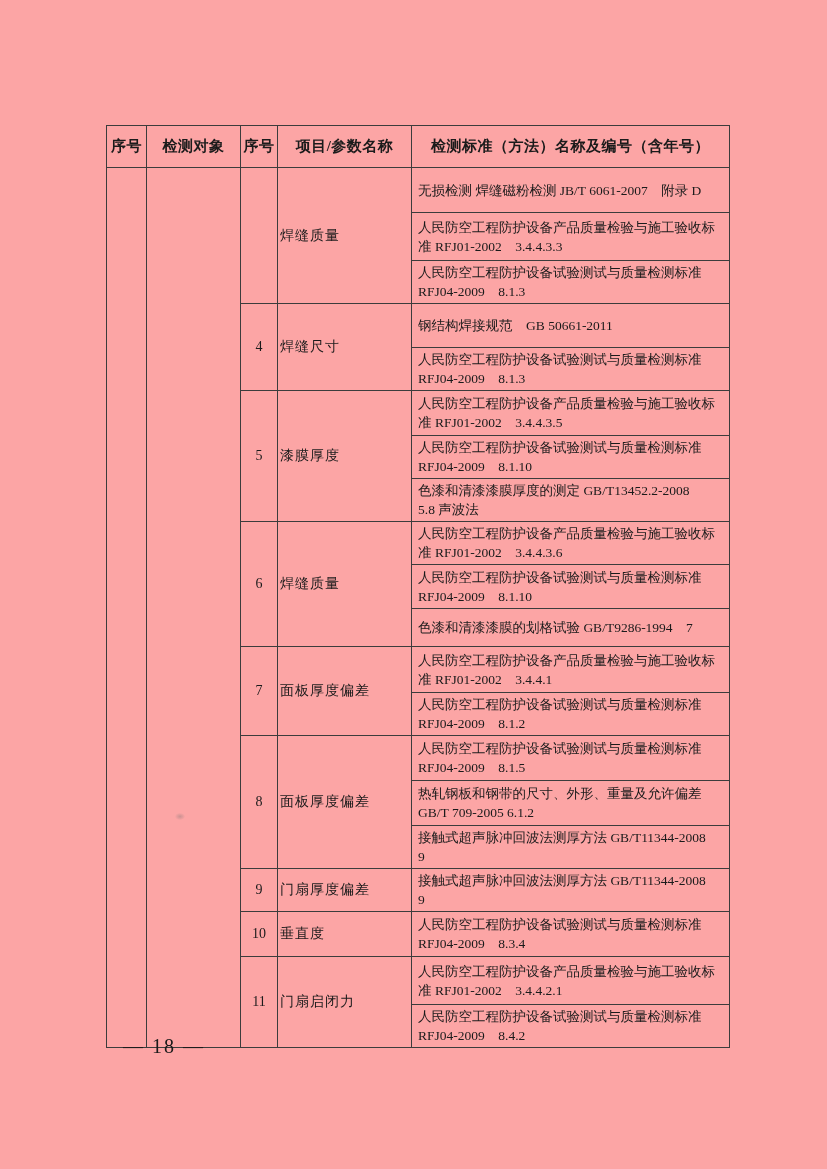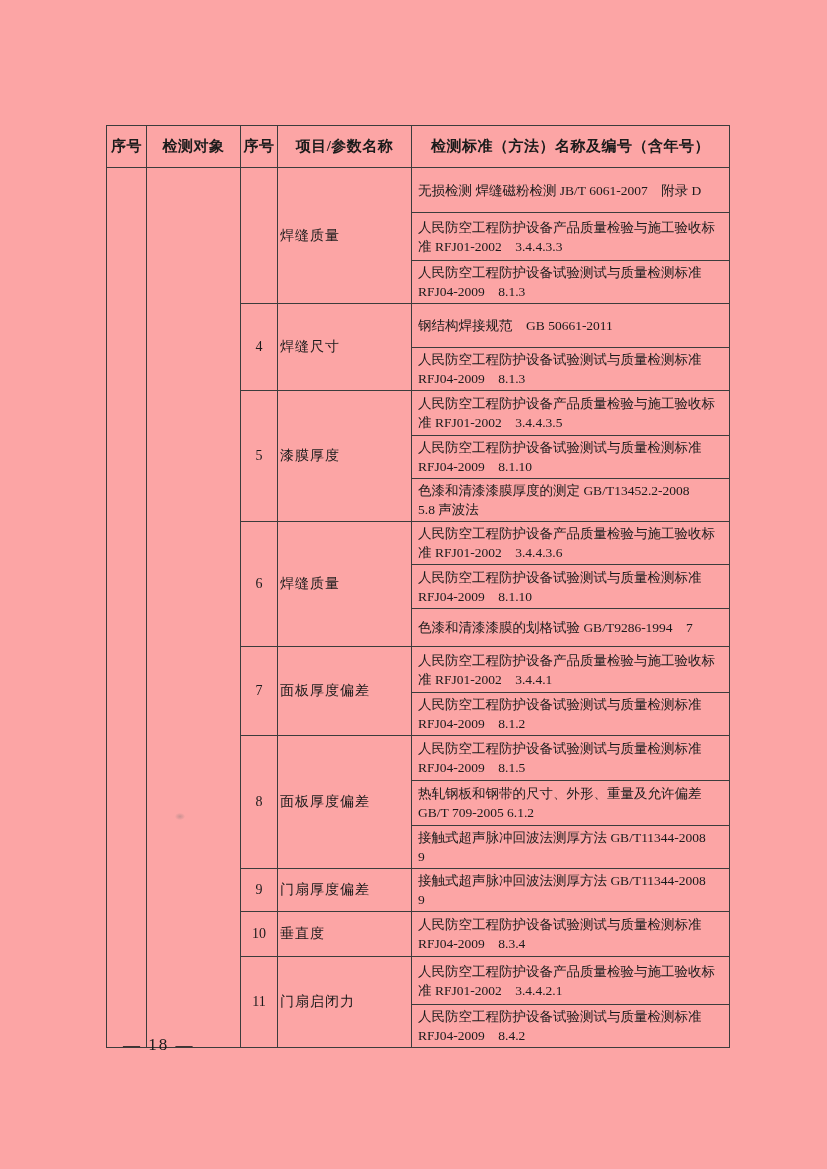--- a/index.html
+++ b/index.html
@@ -49,21 +49,21 @@
   td.std{
     font-size:13.5px;
     line-height:19px;
     text-align:left;
     padding:2px 4px 2px 6px;
     white-space:pre-line;
   }
   .pageno{
     position:absolute;
     left:123px;top:1035px;
-    font-size:17px;
+    font-size:20px;
     letter-spacing:2px;
     color:#1a1a1a;
   }
   .smudge{
     position:absolute;
     left:175px;top:813px;
     width:10px;height:7px;
     border-radius:50%;
     background:radial-gradient(ellipse at center, rgba(110,110,110,.35) 0%, rgba(110,110,110,0) 75%);
   }

